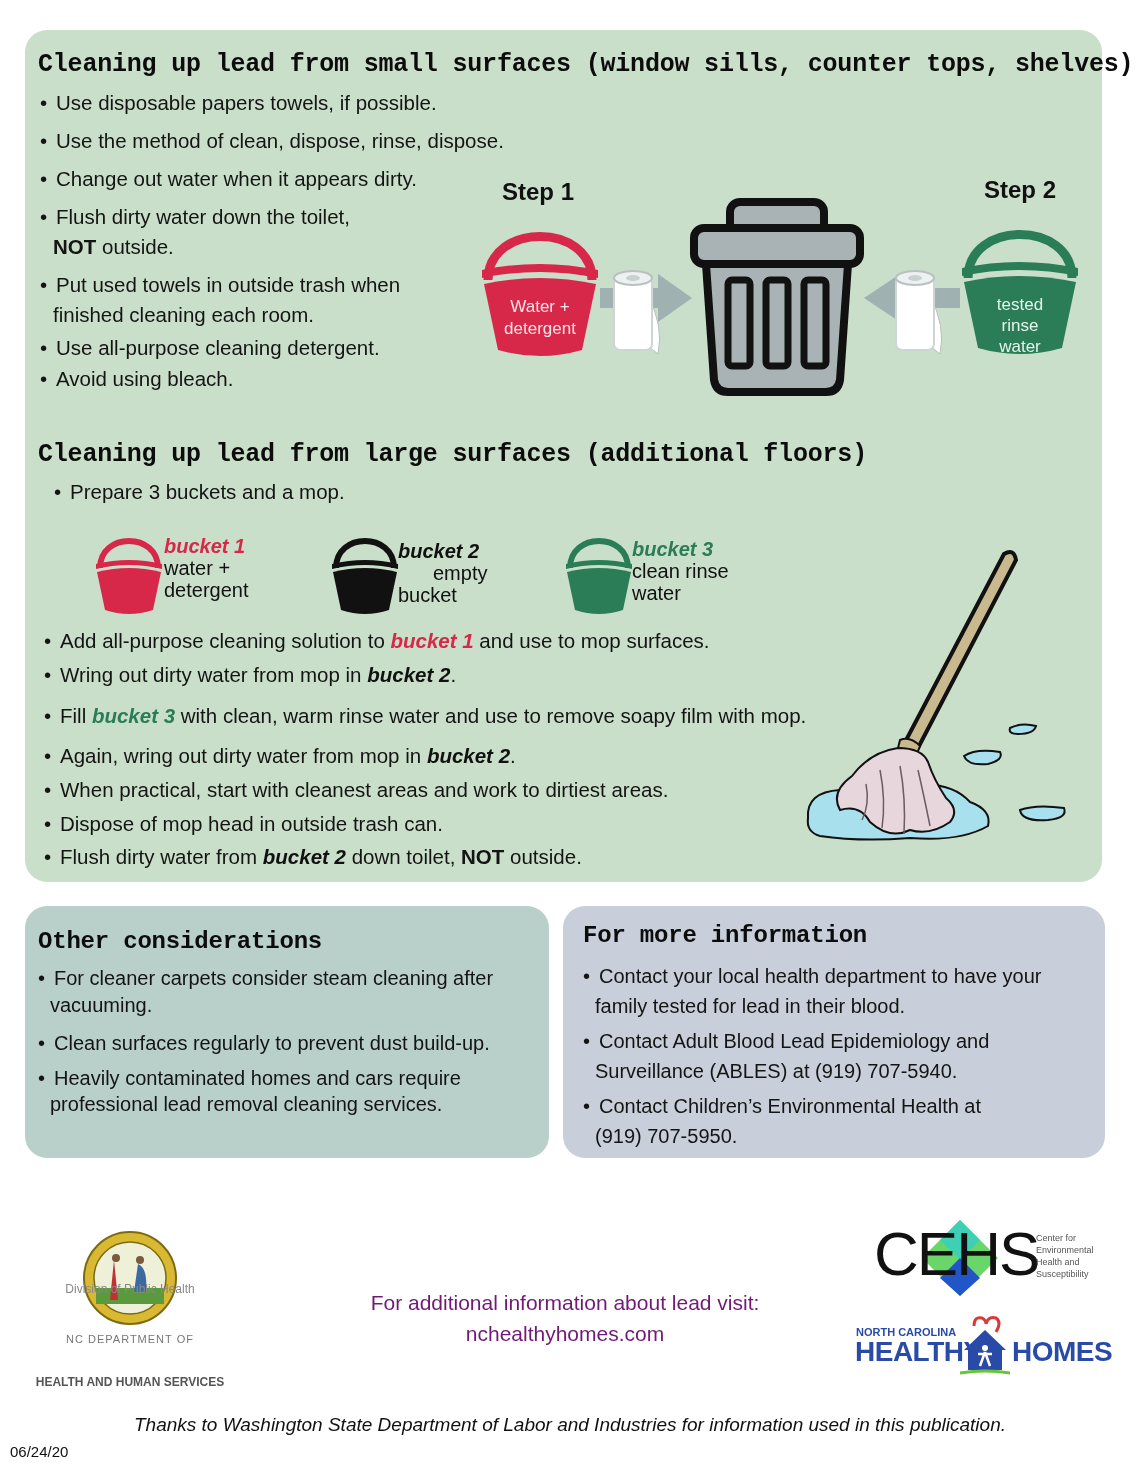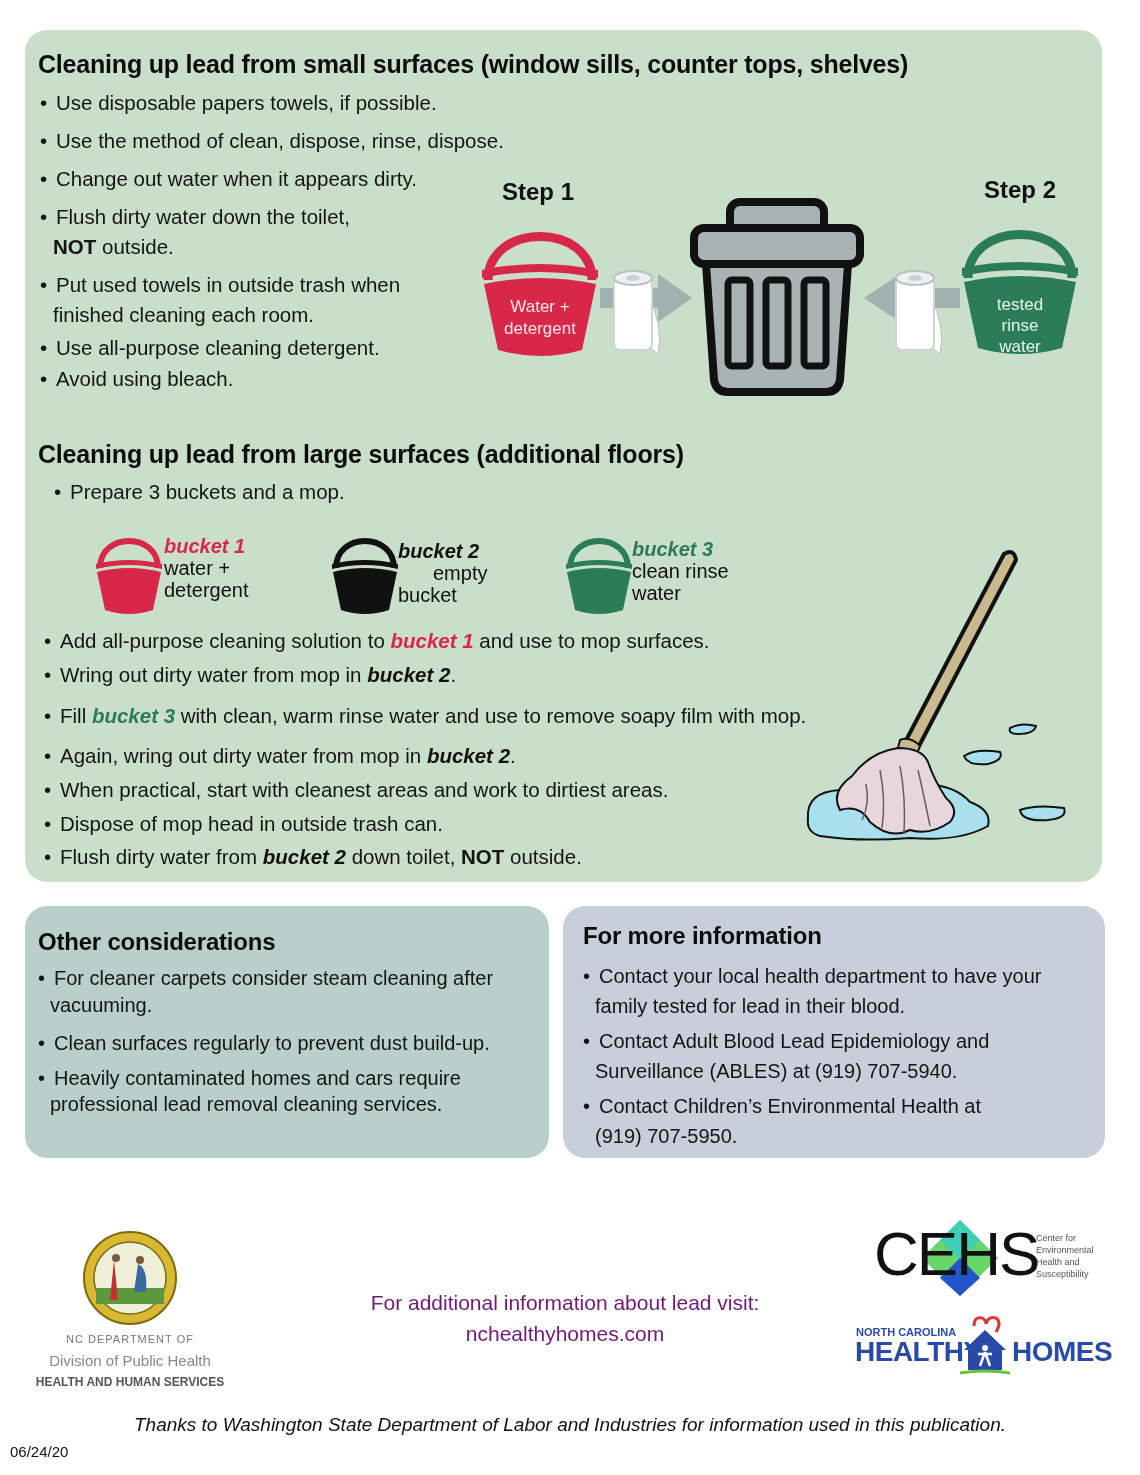--- a/index.html
+++ b/index.html
@@ -4,21 +4,21 @@
 <style>
   * { box-sizing: border-box; margin: 0; padding: 0; }
   html, body { width: 1140px; height: 1475px; background: #ffffff; overflow: hidden; }
   body { position: relative; font-family: "DejaVu Sans", "Liberation Sans", sans-serif; color: #111; }
 
   .panel { position: absolute; border-radius: 22px; }
   .panel-main { left: 25px; top: 30px; width: 1077px; height: 852px; background: #cadfca; }
   .panel-other { left: 25px; top: 906px; width: 524px; height: 252px; background: #b9d0ca; }
   .panel-info { left: 563px; top: 906px; width: 542px; height: 252px; background: #c9cfda; }
 
-  .heading { position: absolute; font-family: Liberation Sans, sans-serif; font-weight: bold; font-size: 25px; letter-spacing: -0.2px; color: #0c0c0c; white-space: nowrap; }
+  .heading { position: absolute; font-family: Liberation Mono, monospace; font-weight: bold; font-size: 25px; letter-spacing: -0.2px; color: #0c0c0c; white-space: nowrap; }
   .bullet { position: absolute; font-family: "Liberation Sans", sans-serif; font-size: 20.5px; line-height: 30px; color: #141414; white-space: nowrap; }
   .bullet .dot { display: inline-block; width: 16px; }
   .bullet b { font-weight: bold; }
   .em-red { color: #d8284a; font-weight: bold; font-style: italic; }
   .em-green { color: #2a7d57; font-weight: bold; font-style: italic; }
   .em-black { color: #111; font-weight: bold; font-style: italic; }
 
   .step-label { position: absolute; font-family: "Liberation Sans", sans-serif; font-weight: bold; font-size: 24px; color: #111; }
 
   .bucket-caption { position: absolute; font-family: "Liberation Sans", sans-serif; font-size: 20px; line-height: 22px; color: #111; white-space: nowrap; }
@@ -184,21 +184,21 @@
   <circle cx="48" cy="48" r="46" fill="#d9b832" stroke="#7a6a12" stroke-width="2"></circle>
   <circle cx="48" cy="48" r="36" fill="#eef0d8" stroke="#7a6a12" stroke-width="1.5"></circle>
   <rect x="14" y="58" width="68" height="16" fill="#5a9a3c"></rect>
   <path d="M32 30 L36 70 L28 70 Z" fill="#c43030"></path>
   <circle cx="34" cy="28" r="4" fill="#7a5a3a"></circle>
   <path d="M56 34 Q66 38 64 62 L52 62 Z" fill="#3a6aa0"></path>
   <circle cx="58" cy="30" r="4" fill="#7a5a3a"></circle>
 </svg>
 <div class="dhhs-text" style="top:1333px; font-size:11px; letter-spacing:1px; color:#777;">NC DEPARTMENT OF</div>
 <div class="dhhs-text" style="top:1345px; font-size:12px; font-weight:bold; color:#555;margin-top:30px;">HEALTH AND HUMAN SERVICES</div>
-<div class="dhhs-text" style="top:1352px; font-size:15px; color:#888;">Division of Public Health</div>
+<div class="dhhs-text" style="top:1282px; font-size:12px; color:#888;">Division of Public Health</div>
 
 <div class="footer-text" style="left:330px; width:470px; top:1291px;">For additional information about lead visit:</div>
 <div class="footer-text" style="left:330px; width:470px; top:1322px;">nchealthyhomes.com</div>
 
 <svg class="icon" style="left:920px; top:1218px;" width="80" height="80" viewBox="0 0 80 80">
   <polygon points="40,2 78,40 40,78 2,40" fill="#6ad66a"></polygon>
   <polygon points="40,2 60,22 40,42 20,22" fill="#3fcfb4"></polygon>
   <polygon points="40,40 60,60 40,78 20,60" fill="#2256c8"></polygon>
 </svg>
 <div class="cehs-word" style="left:874px; top:1218px;">CEHS</div>

